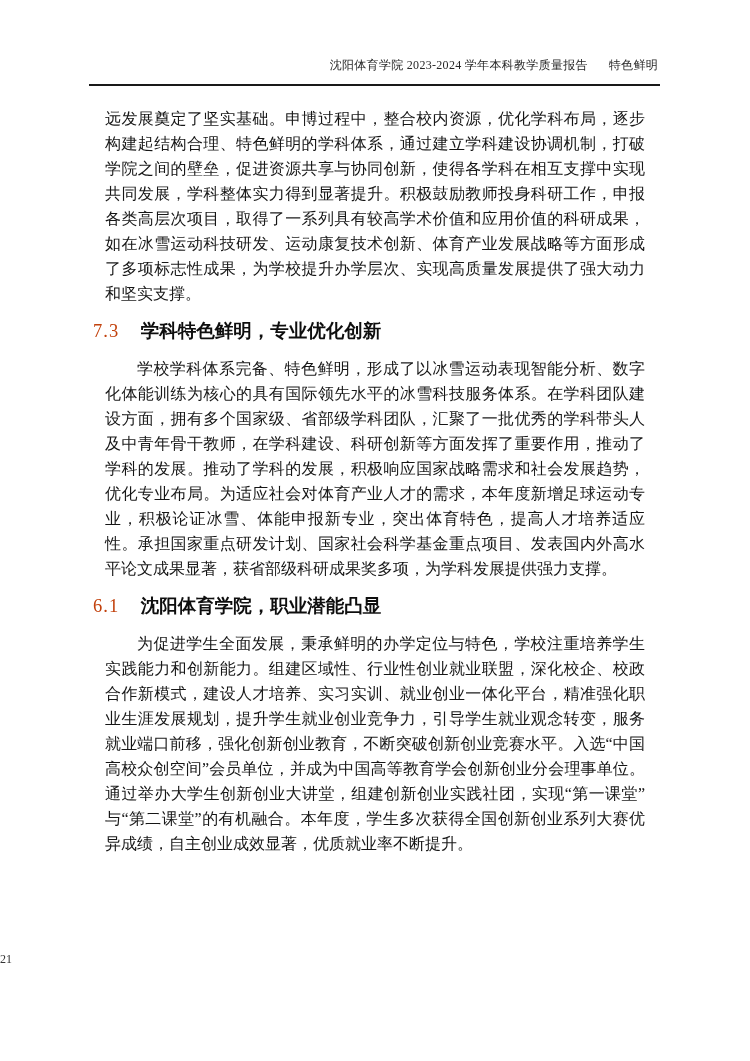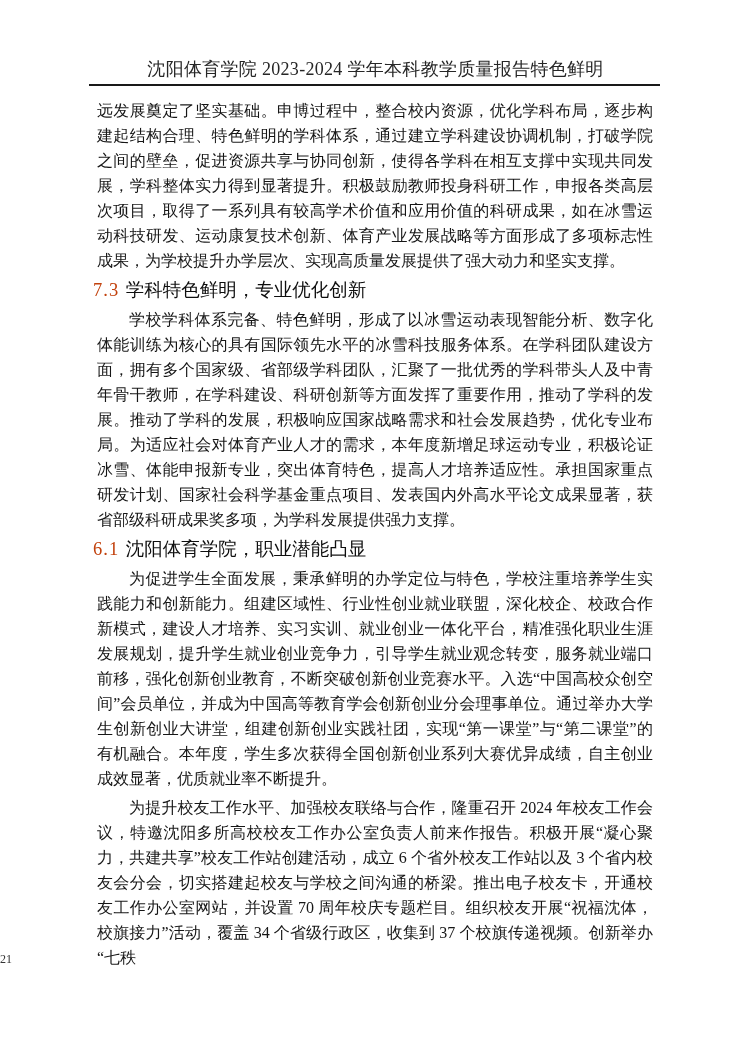--- a/index.html
+++ b/index.html
@@ -15,25 +15,26 @@
     font-family: "Liberation Serif", serif;
     color: #1d1d1d;
     overflow: hidden;
   }
   .running-header {
     position: absolute;
     left: 93px;
     right: 92px;
     top: 57px;
     display: flex;
-    justify-content: center;
+    justify-content: flex-end;
     align-items: baseline;
-    font-size: 18px;
+    font-size: 12px;
     color: #262626;
     letter-spacing: 0.3px;
+    gap: 21px;
   }
   .header-rule {
     position: absolute;
     left: 89px;
     right: 90px;
     top: 84px;
     height: 0;
     border-top: 2.2px solid #191919;
   }
   .content {
@@ -41,43 +42,43 @@
     left: 93px;
     top: 94px;
     width: 564px;
     font-size: 16px;
     line-height: 25px;
     text-align: justify;
     text-justify: inter-ideograph;
     color: #161616;
   }
   .content p {
-    margin: 4px;
+    margin: 12px;
   }
   .content p.indent {
     text-indent: 2em;
   }
   h2.section-heading {
     margin: 0;
     font-size: 18.5px;
     line-height: 25px;
     font-weight: normal;
     text-align: left;
     white-space: nowrap;
   }
   h2.section-heading .sec-num {
     font-family: "Liberation Serif", serif;
     font-weight: 400;
     letter-spacing: 1px;
     color: #c2410c;
   }
   h2.section-heading .sec-title {
     font-family: "Liberation Sans", sans-serif;
-    font-weight: 400;
-    margin-left: 2px;
+    font-weight: 700;
+    margin-left: 17px;
     color: #0e0e0e;
   }
   .page-footer {
     position: absolute;
     top: 952px;
     left: 0;
     width: 100%;
     font-size: 12px;
     color: #333333;
   }
@@ -103,21 +104,20 @@
       <span class="sec-title">学科特色鲜明，专业优化创新</span>
     </h2>
     <p class="indent">学校学科体系完备、特色鲜明，形成了以冰雪运动表现智能分析、数字化体能训练为核心的具有国际领先水平的冰雪科技服务体系。在学科团队建设方面，拥有多个国家级、省部级学科团队，汇聚了一批优秀的学科带头人及中青年骨干教师，在学科建设、科研创新等方面发挥了重要作用，推动了学科的发展。推动了学科的发展，积极响应国家战略需求和社会发展趋势，优化专业布局。为适应社会对体育产业人才的需求，本年度新增足球运动专业，积极论证冰雪、体能申报新专业，突出体育特色，提高人才培养适应性。承担国家重点研发计划、国家社会科学基金重点项目、发表国内外高水平论文成果显著，获省部级科研成果奖多项，为学科发展提供强力支撑。</p>
 
     <h2 class="section-heading">
       <span class="sec-num">6.1</span>
       <span class="sec-title">沈阳体育学院，职业潜能凸显</span>
     </h2>
     <p class="indent">为促进学生全面发展，秉承鲜明的办学定位与特色，学校注重培养学生实践能力和创新能力。组建区域性、行业性创业就业联盟，深化校企、校政合作新模式，建设人才培养、实习实训、就业创业一体化平台，精准强化职业生涯发展规划，提升学生就业创业竞争力，引导学生就业观念转变，服务就业端口前移，强化创新创业教育，不断突破创新创业竞赛水平。入选“中国高校众创空间”会员单位，并成为中国高等教育学会创新创业分会理事单位。通过举办大学生创新创业大讲堂，组建创新创业实践社团，实现“第一课堂”与“第二课堂”的有机融合。本年度，学生多次获得全国创新创业系列大赛优异成绩，自主创业成效显著，优质就业率不断提升。</p>
 
-    <p class="indent">为提升校友工作水平、加强校友联络与合作，隆重召开 2024 年校友工作会议，特邀沈阳多所高校校友工作办公室负责人前来作报告。积极开展“凝心聚力，共建共享”校友工作站创建活动，成立 6 个省外校友工作站以及 3 个省内校友会分会，切实搭建起校友与学校之间沟通的桥梁。推出电子校友卡，开通校友工作办公室网站，并设置 70 周年校庆专题栏目。组织校友开展“祝福沈体，校旗接力”活动，覆盖 34 个省级行政区，收集到 37 个校旗传递视频。创新举办“七秩</p>
 
   </div>
 
   <div class="page-footer">
     <span>21</span>
   </div>
 
 </div>
 
 </body></html>

